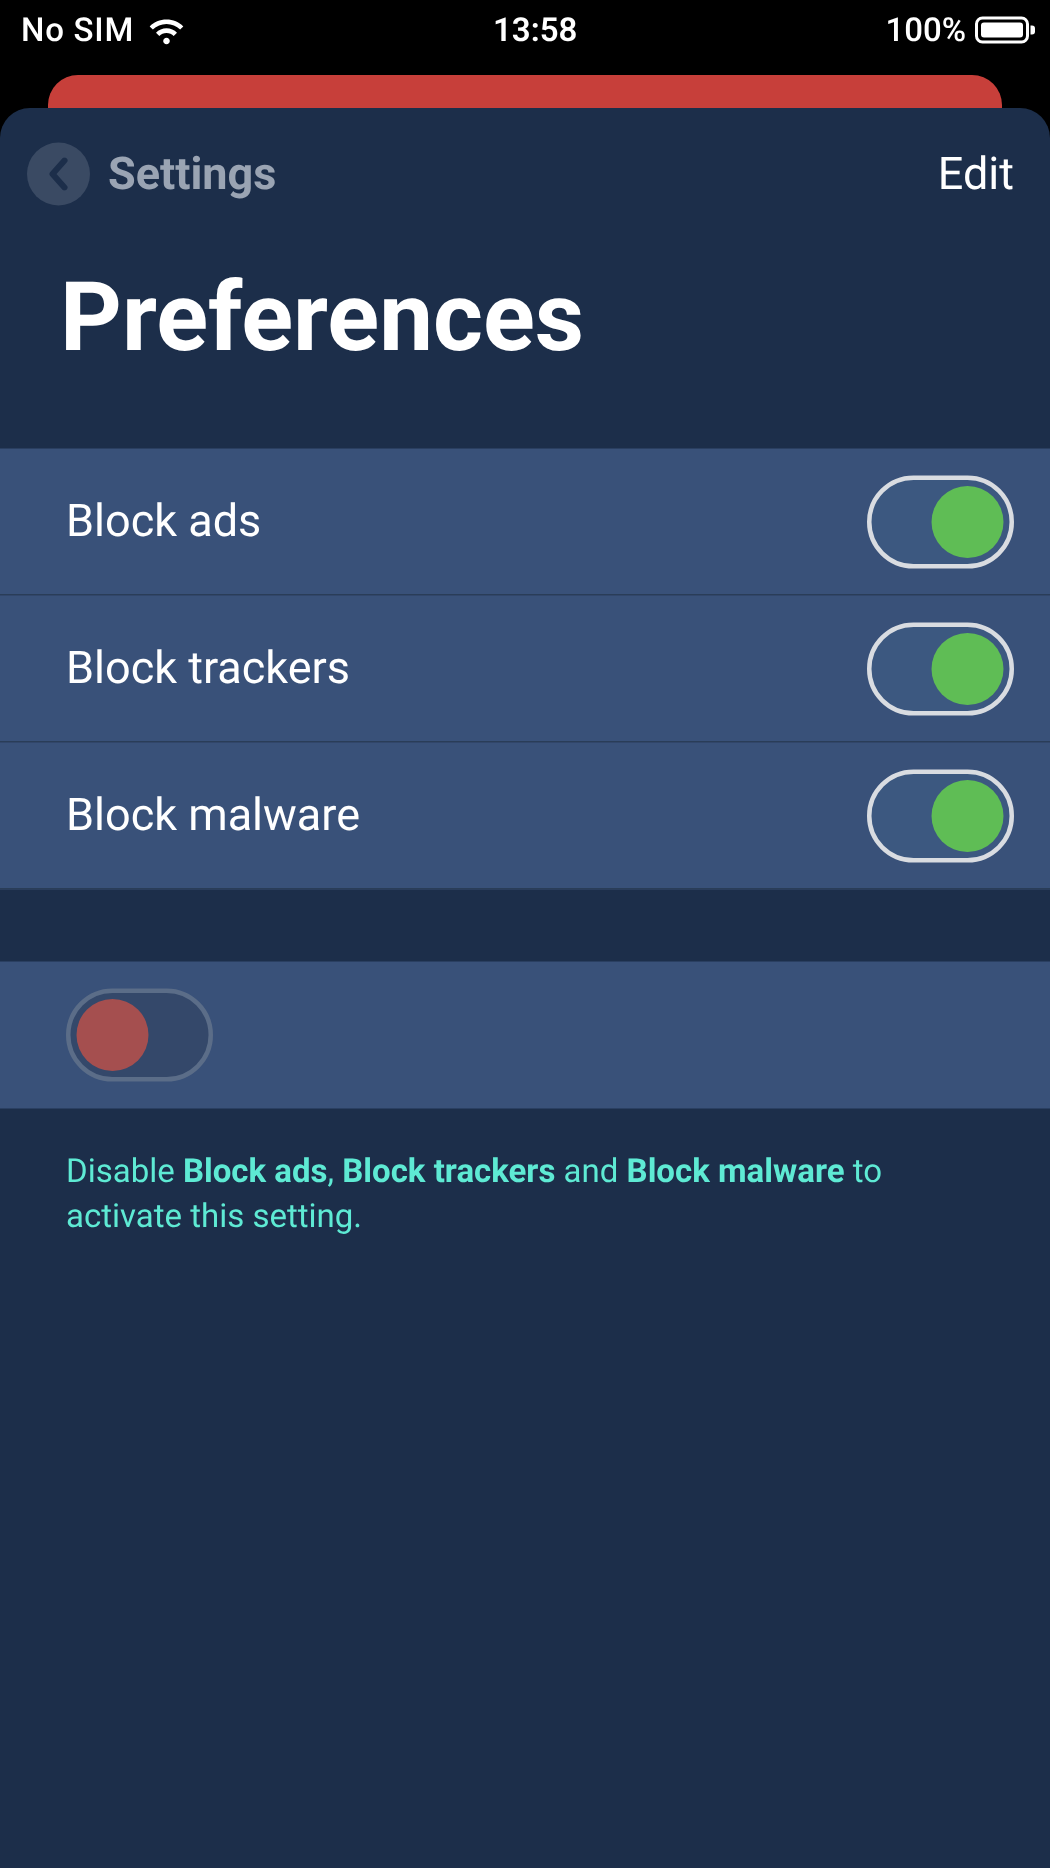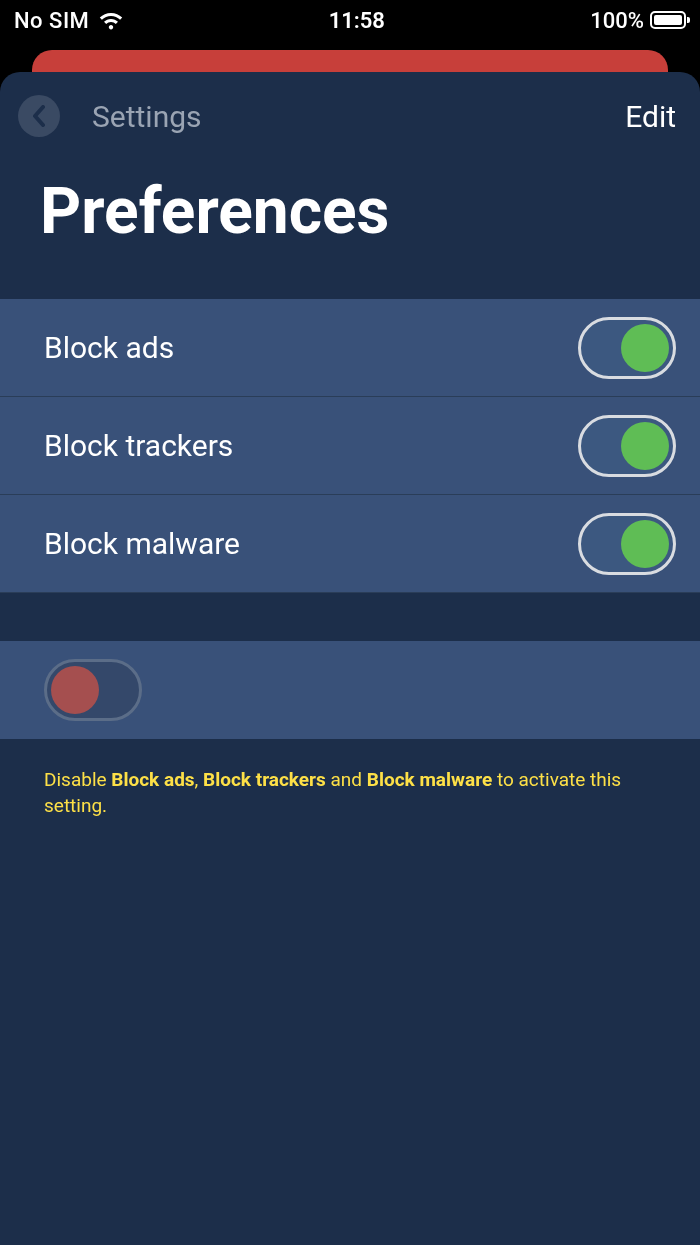--- a/index.html
+++ b/index.html
@@ -61,22 +61,21 @@
       width: 42px; height: 42px;
       border-radius: 50%;
       background: #3a4a63;
       display: flex; align-items: center; justify-content: center;
       cursor: pointer;
     }
     .back-chevron { width: 14px; height: 22px; }
     .nav-back-label {
       color: #9aa4b3;
       font-size: 30px;
-      font-weight: 400;
-      margin-left: 20px;
+      font-weight: 700;
     }
     .nav-edit {
       color: #ffffff;
       font-size: 30px;
       font-weight: 400;
       cursor: pointer;
     }
 
     
     .page-title {
@@ -129,40 +128,40 @@
     .toggle.off .knob {
       position: absolute;
       left: 4px; top: 4px;
       width: 48px; height: 48px;
       border-radius: 50%;
       background: #a54f4f;
     }
 
     
     .hint {
-      color: #fde047;
-      font-size: 19px;
+      color: #5eead4;
+      font-size: 22px;
       line-height: 1.35;
       padding: 28px 44px 0;
     }
     .hint b { font-weight: 700; }
   </style>
 </head>
 <body>
 
 <div class="status-bar">
   <div class="status-left">
     <span class="nosim">No SIM</span>
     <svg class="wifi-icon" viewBox="0 0 24 20">
       <path fill="#fff" d="M12 19.5c1.2 0 2.2-1 2.2-2.2 0-1.2-1-2.2-2.2-2.2-1.2 0-2.2 1-2.2 2.2 0 1.2 1 2.2 2.2 2.2z"></path>
       <path fill="#fff" d="M5 11.8c1.8-1.8 4.3-2.9 7-2.9s5.2 1.1 7 2.9l-2.2 2.2c-1.2-1.2-2.9-2-4.8-2s-3.6.8-4.8 2L5 11.8z"></path>
       <path fill="#fff" d="M.8 7.6C3.7 4.7 7.6 3 12 3s8.3 1.7 11.2 4.6l-2.1 2.1C18.7 7.4 15.5 6 12 6S5.3 7.4 2.9 9.7L.8 7.6z"></path>
     </svg>
   </div>
-  <div class="status-time">11:58</div>
+  <div class="status-time">13:58</div>
   <div class="status-right">
     <div class="battery-wrap">
       <span>100%</span>
       <div class="battery-icon">
         <div class="battery-fill"></div>
       </div>
     </div>
   </div>
 </div>
 

